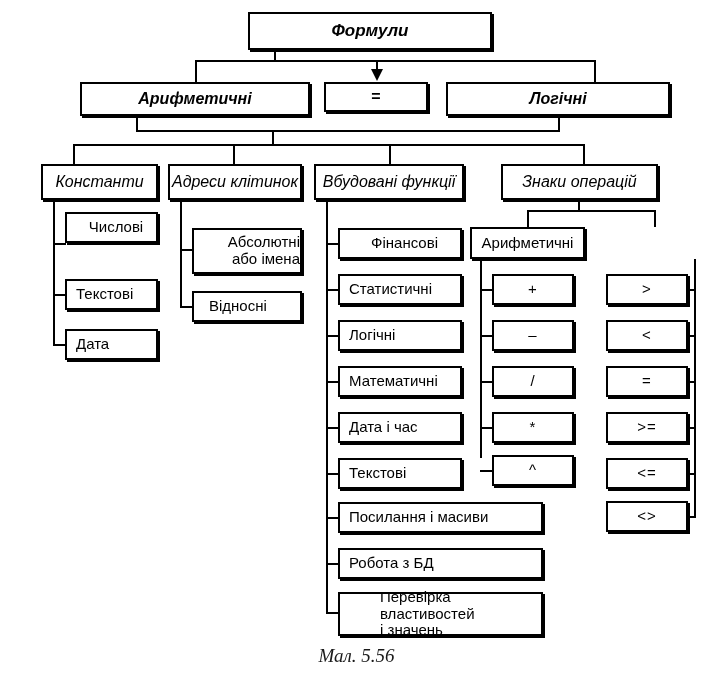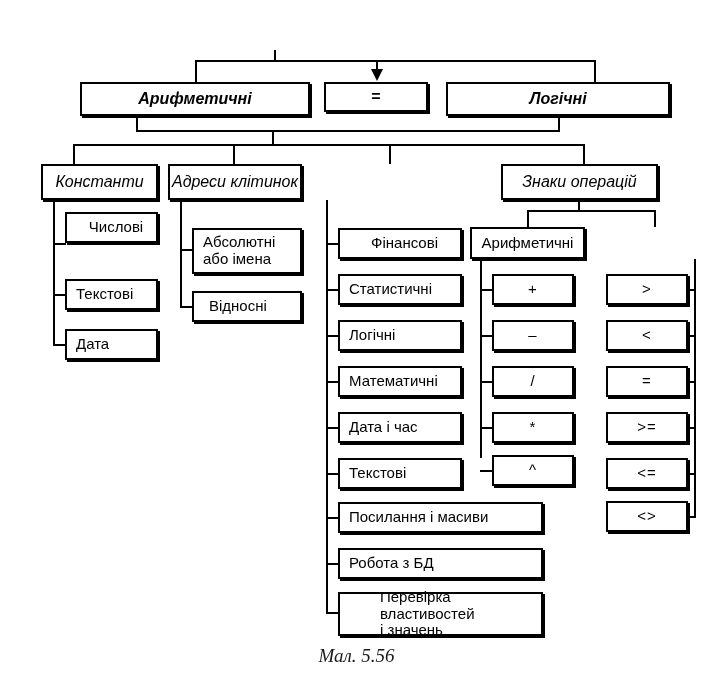--- a/index.html
+++ b/index.html
@@ -103,20 +103,23 @@
     font-size: 19px;
     color: #1a1a1a;
     text-align: center;
   }
 </style>
 </head>
 <body>
 
 <div id="page">
 
+  <div class="box lvl1 shadow" style="left:248px; top:12px; width:244px; height:38px;">
+    <span class="lbl">Формули</span>
+  </div>
 
   <div class="ln lnv" style="left:274px; top:50px; height:12px;"></div>
   <div class="ln lnh" style="left:195px; top:60px; width:401px;"></div>
   <div class="ln lnv" style="left:195px; top:60px; height:22px;"></div>
   <div class="ln lnv" style="left:376px; top:60px; height:10px;"></div>
   <div class="arrow" style="left:371px; top:69px;"></div>
   <div class="ln lnv" style="left:594px; top:60px; height:22px;"></div>
 
   <div class="box lvl2 shadow" style="left:80px; top:82px; width:230px; height:34px;">
     <span class="lbl">Арифметичні</span>
@@ -142,20 +145,23 @@
   <div class="ln lnv" style="left:583px; top:144px; height:20px;"></div>
 
   <div class="box lvl3 shadow" style="left:41px; top:164px; width:117px; height:36px;">
     <span class="lbl">Константи</span>
   </div>
 
   <div class="box lvl3 shadow" style="left:168px; top:164px; width:134px; height:36px;">
     <span class="lbl">Адреси клітинок</span>
   </div>
 
+  <div class="box lvl3 shadow" style="left:314px; top:164px; width:150px; height:36px;">
+    <span class="lbl">Вбудовані функції</span>
+  </div>
 
   <div class="box lvl3 shadow" style="left:501px; top:164px; width:157px; height:36px;">
     <span class="lbl">Знаки операцій</span>
   </div>
 
   <div class="ln lnv" style="left:53px; top:200px; height:146px;"></div>
   <div class="ln lnh" style="left:53px; top:243px; width:13px;"></div>
   <div class="ln lnh" style="left:53px; top:294px; width:13px;"></div>
   <div class="ln lnh" style="left:53px; top:344px; width:13px;"></div>
 
@@ -166,21 +172,21 @@
     <span class="lbl">Текстові</span>
   </div>
   <div class="box leaf shadow" style="left:65px; top:329px; width:93px; height:31px;">
     <span class="lbl">Дата</span>
   </div>
 
   <div class="ln lnv" style="left:180px; top:200px; height:108px;"></div>
   <div class="ln lnh" style="left:180px; top:249px; width:13px;"></div>
   <div class="ln lnh" style="left:180px; top:306px; width:13px;"></div>
 
-  <div class="box leaf shadow" style="left:192px; top:228px; width:110px; height:46px;">
+  <div class="box leaf shadow" style="left:192px; top:228px; width:110px; height:46px;text-align:right;">
     <span class="lbl"><span>Абсолютні</span><br><span>або імена</span></span>
   </div>
   <div class="box leaf shadow" style="left:192px; top:291px; width:110px; height:31px;padding-left:15px;">
     <span class="lbl">Відносні</span>
   </div>
 
   <div class="ln lnv" style="left:326px; top:200px; height:414px;"></div>
   <div class="ln lnh" style="left:326px; top:243px; width:13px;"></div>
   <div class="ln lnh" style="left:326px; top:289px; width:13px;"></div>
   <div class="ln lnh" style="left:326px; top:335px; width:13px;"></div>

